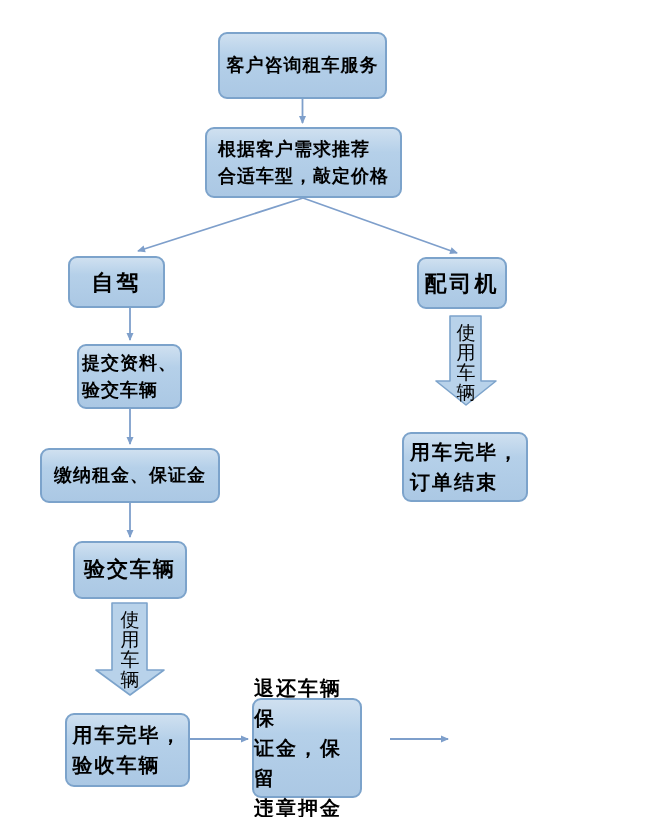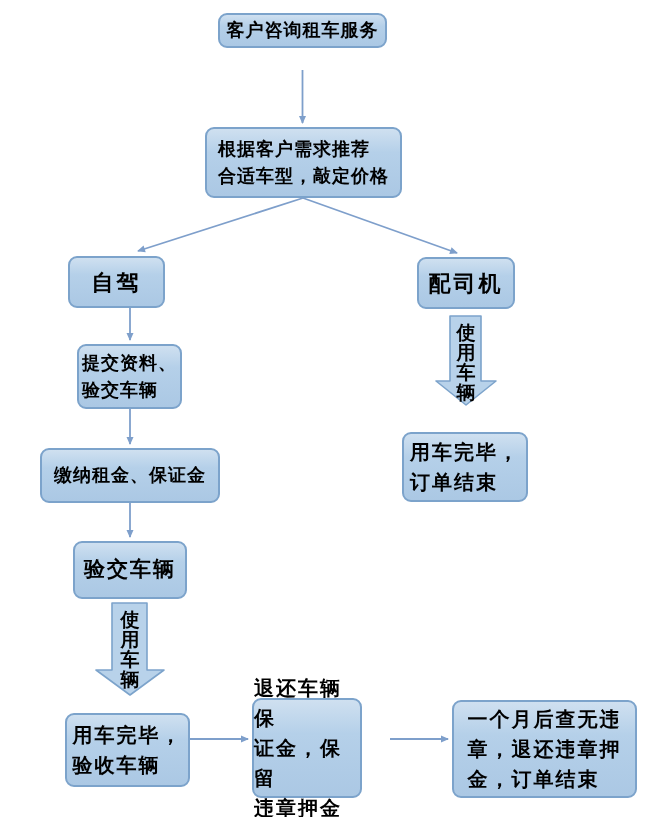--- a/index.html
+++ b/index.html
@@ -47,21 +47,21 @@
   }
   .blockarrow svg { display: block; }
   .va-label {
     position: absolute;
     left: 50%;
     transform: translateX(-50%);
     top: 8px;
     width: 24px;
     text-align: center;
     font-size: 19px;
-    font-weight: bold;
+    font-weight: normal;
     line-height: 20px;
     color: #000000;
     word-break: break-all;
   }
 </style>
 </head>
 <body>
 
 <div class="canvas">
 
@@ -76,40 +76,40 @@
       <line x1="303" y1="198" x2="138" y2="251" marker-end="url(#ah)"></line>
       <line x1="303" y1="198" x2="457" y2="253" marker-end="url(#ah)"></line>
       <line x1="130" y1="308" x2="130" y2="340" marker-end="url(#ah)"></line>
       <line x1="130" y1="409" x2="130" y2="444" marker-end="url(#ah)"></line>
       <line x1="130" y1="503" x2="130" y2="537" marker-end="url(#ah)"></line>
       <line x1="190" y1="739" x2="248" y2="739" marker-end="url(#ah)"></line>
       <line x1="390" y1="739" x2="448" y2="739" marker-end="url(#ah)"></line>
     </g>
   </svg>
 
-  <div class="node center fs18" style="left:218px; top:13px; width:169px; height:35px;">
+  <div class="node center fs18" style="left:218px; top:32px; width:169px; height:67px;">
     <div class="inner">
       <div>客户咨询租车服务</div>
     </div>
   </div>
 
   <div class="node fs18" style="left:205px; top:127px; width:197px; height:71px;">
     <div class="inner">
       <div>根据客户需求推荐</div>
       <div>合适车型，敲定价格</div>
     </div>
   </div>
 
   <div class="node center fs22" style="left:68px; top:256px; width:97px; height:52px;">
     <div class="inner">
       <div>自驾</div>
     </div>
   </div>
 
-  <div class="node center fs22" style="left:417px; top:257px; width:98px; height:52px;">
+  <div class="node center fs22" style="left:417px; top:257px; width:90px; height:52px;">
     <div class="inner">
       <div>配司机</div>
     </div>
   </div>
 
   <div class="node fs18" style="left:77px; top:344px; width:105px; height:65px;">
     <div class="inner">
       <div>提交资料、</div>
       <div>验交车辆</div>
     </div>
@@ -142,27 +142,20 @@
   </div>
 
   <div class="node fs20" style="left:252px; top:688px; width:110px; height:100px;">
     <div class="inner">
       <div>退还车辆保</div>
       <div>证金，保留</div>
       <div>违章押金</div>
     </div>
   </div>
 
-  <div class="node fs20" style="left:452px; top:690px; width:185px; height:98px;">
-    <div class="inner">
-      <div>一个月后查无违</div>
-      <div>章，退还违章押</div>
-      <div>金，订单结束</div>
-    </div>
-  </div>
 
   <div class="blockarrow" style="left:435px; top:315px; width:62px; height:91px;">
     <svg width="62" height="91" viewBox="0 0 62 91" xmlns="http://www.w3.org/2000/svg">
       <polygon points="15,1 46,1 46,66 61,66 31,90 1,66 15,66" fill="#b8d2ea" stroke="#7ca3cb" stroke-width="1.6" stroke-linejoin="round"></polygon>
     </svg>
     <div class="va-label">使用车辆</div>
   </div>
 
   <div class="node fs20" style="left:402px; top:422px; width:126px; height:70px;">
     <div class="inner">

